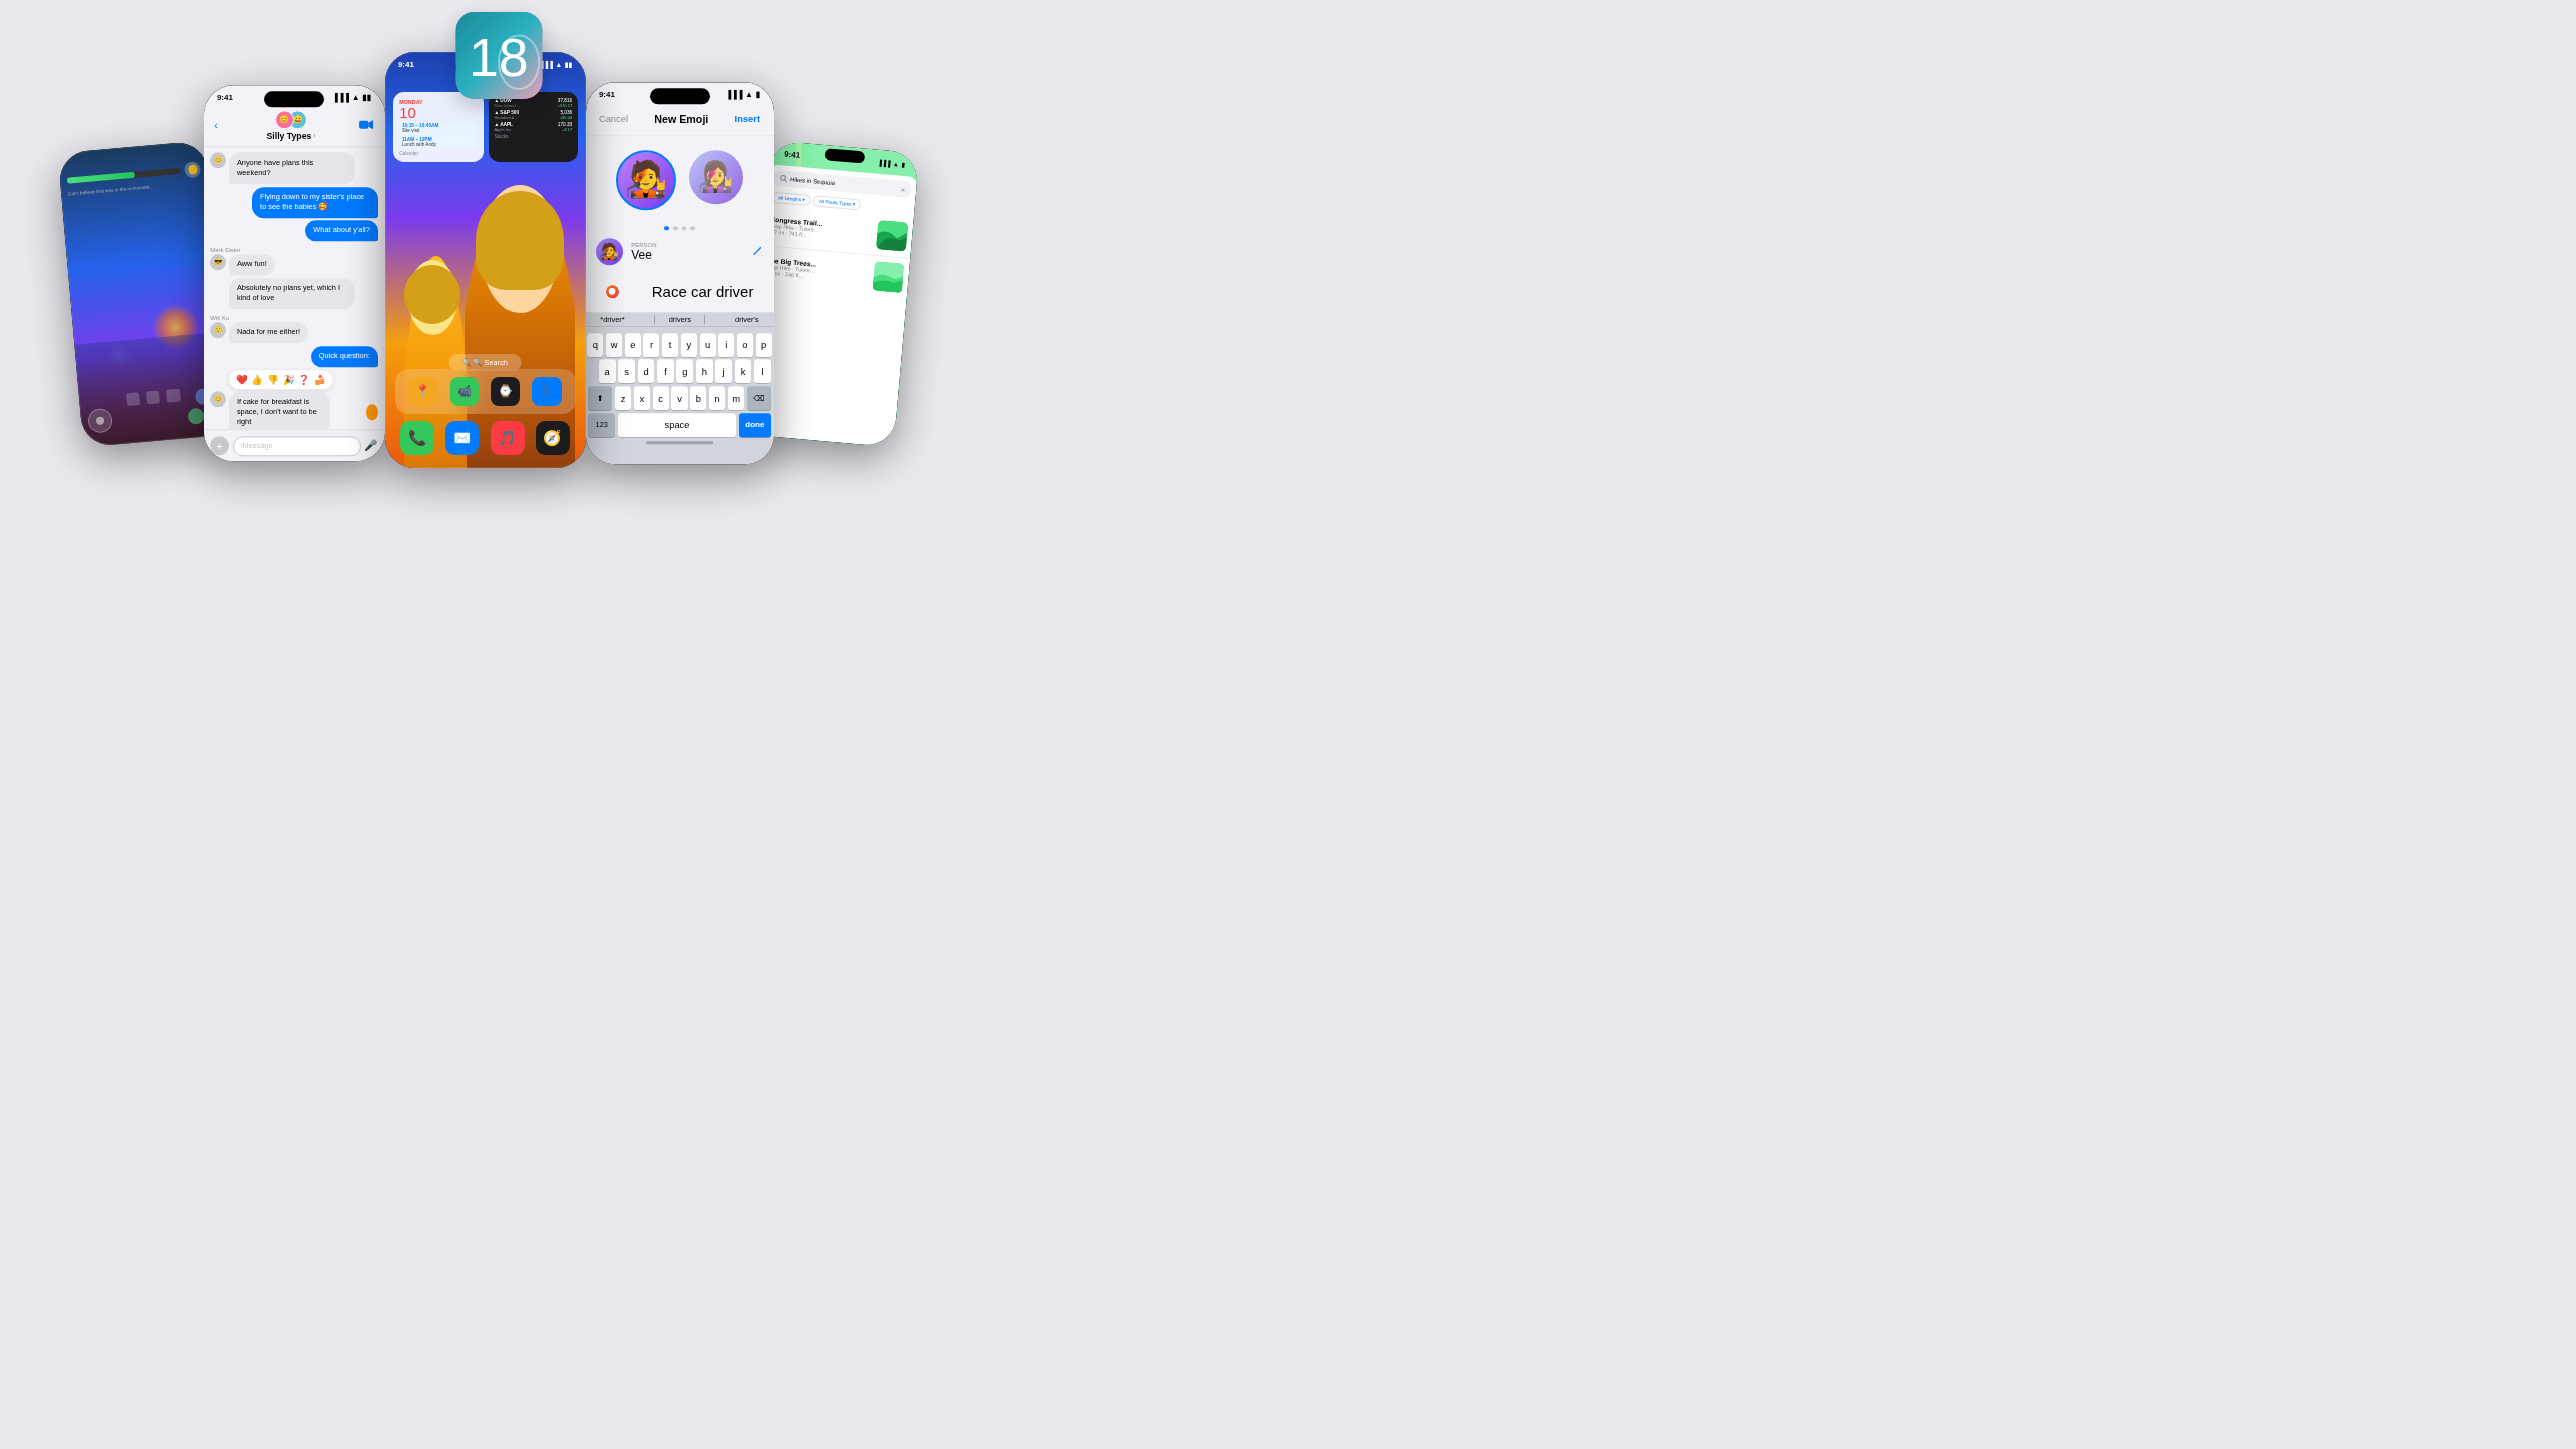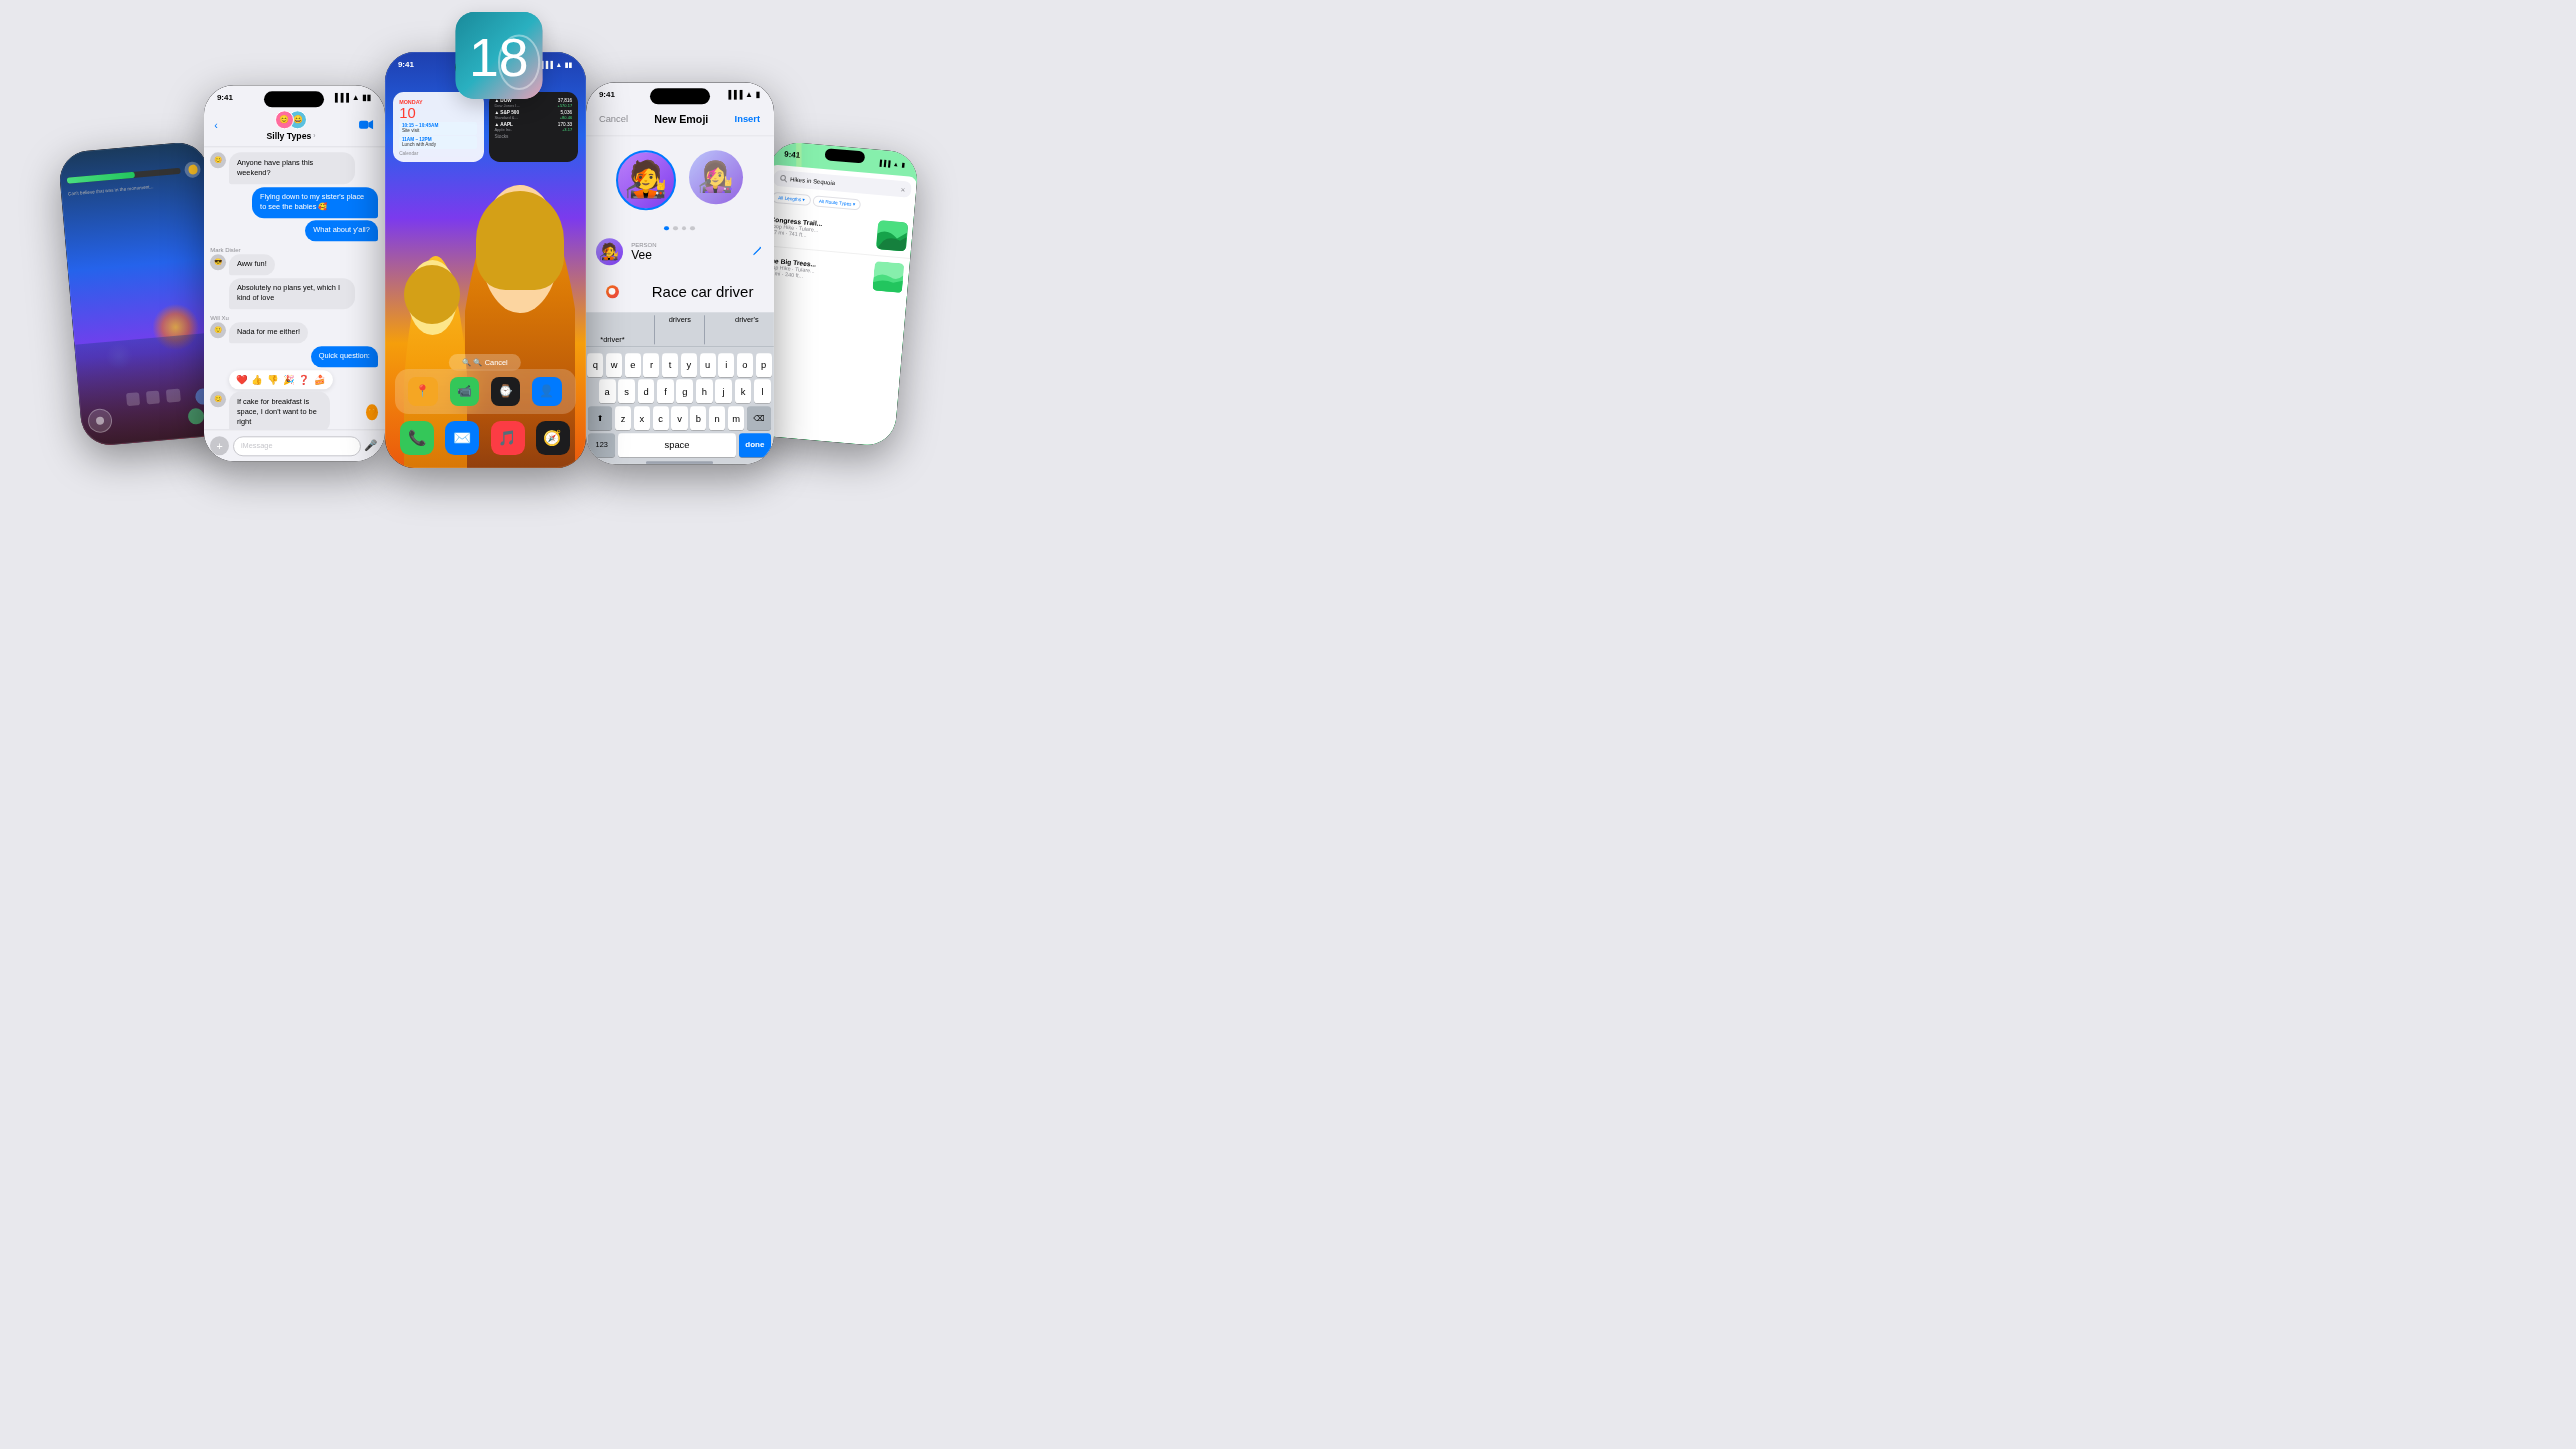--- a/index.html
+++ b/index.html
@@ -795,21 +795,21 @@
                 <div class="stock-val">170.33</div>
                 <div class="stock-change-pos">+3.17</div>
               </div>
             </div>
             <div style="font-size:4.7px;color:#8e8e93;margin-top:2px;">Stocks</div>
           </div>
         </div>
 
         <div class="search-pill">
           <span>🔍 </span>
-          <span>🔍 Cancel</span>
+          <span>🔍 Search</span>
         </div>
 
         <div class="home-dock">
           <div class="dock-icon" style="background:#f5a623;">
             <span style="font-size:12px;">📍</span>
           </div>
           <div class="dock-icon" style="background:#34c759;">
             <span style="font-size:12px;">📹</span>
           </div>
           <div class="dock-icon" style="background:#1c1c1e;">
@@ -887,21 +887,21 @@
           <div style="width:13.4px;height:13.4px;border-radius:50%;background:linear-gradient(135deg,#f97316,#ef4444);display:flex;align-items:center;justify-content:center;">
             <svg width="8" height="8" viewBox="0 0 12 12" fill="white">
                 <circle cx="6" cy="6" r="5"></circle>
               </svg>
           </div>
           <span class="emoji-text-input">Race car driver</span>
         </div>
 
         <div style="background:#d1d5db;padding:2.7px 0;border-bottom:0.7px solid #b0b5be;">
           <div style="display:flex;justify-content:space-around;">
-            <span style="font-size:7.4px;color:#000;margin-top:20px;">*driver*</span>
+            <span style="font-size:7.4px;color:#000;">*driver*</span>
             <span style="font-size:7.4px;color:#000;border-left:0.7px solid #9ca3af;border-right:0.7px solid #9ca3af;padding:0 13.4px;">drivers</span>
             <span style="font-size:7.4px;color:#000;">driver's</span>
           </div>
         </div>
 
         <div class="keyboard">
           <div class="keyboard-row">
             <div class="key">q</div>
             <div class="key">w</div>
             <div class="key">e</div>

